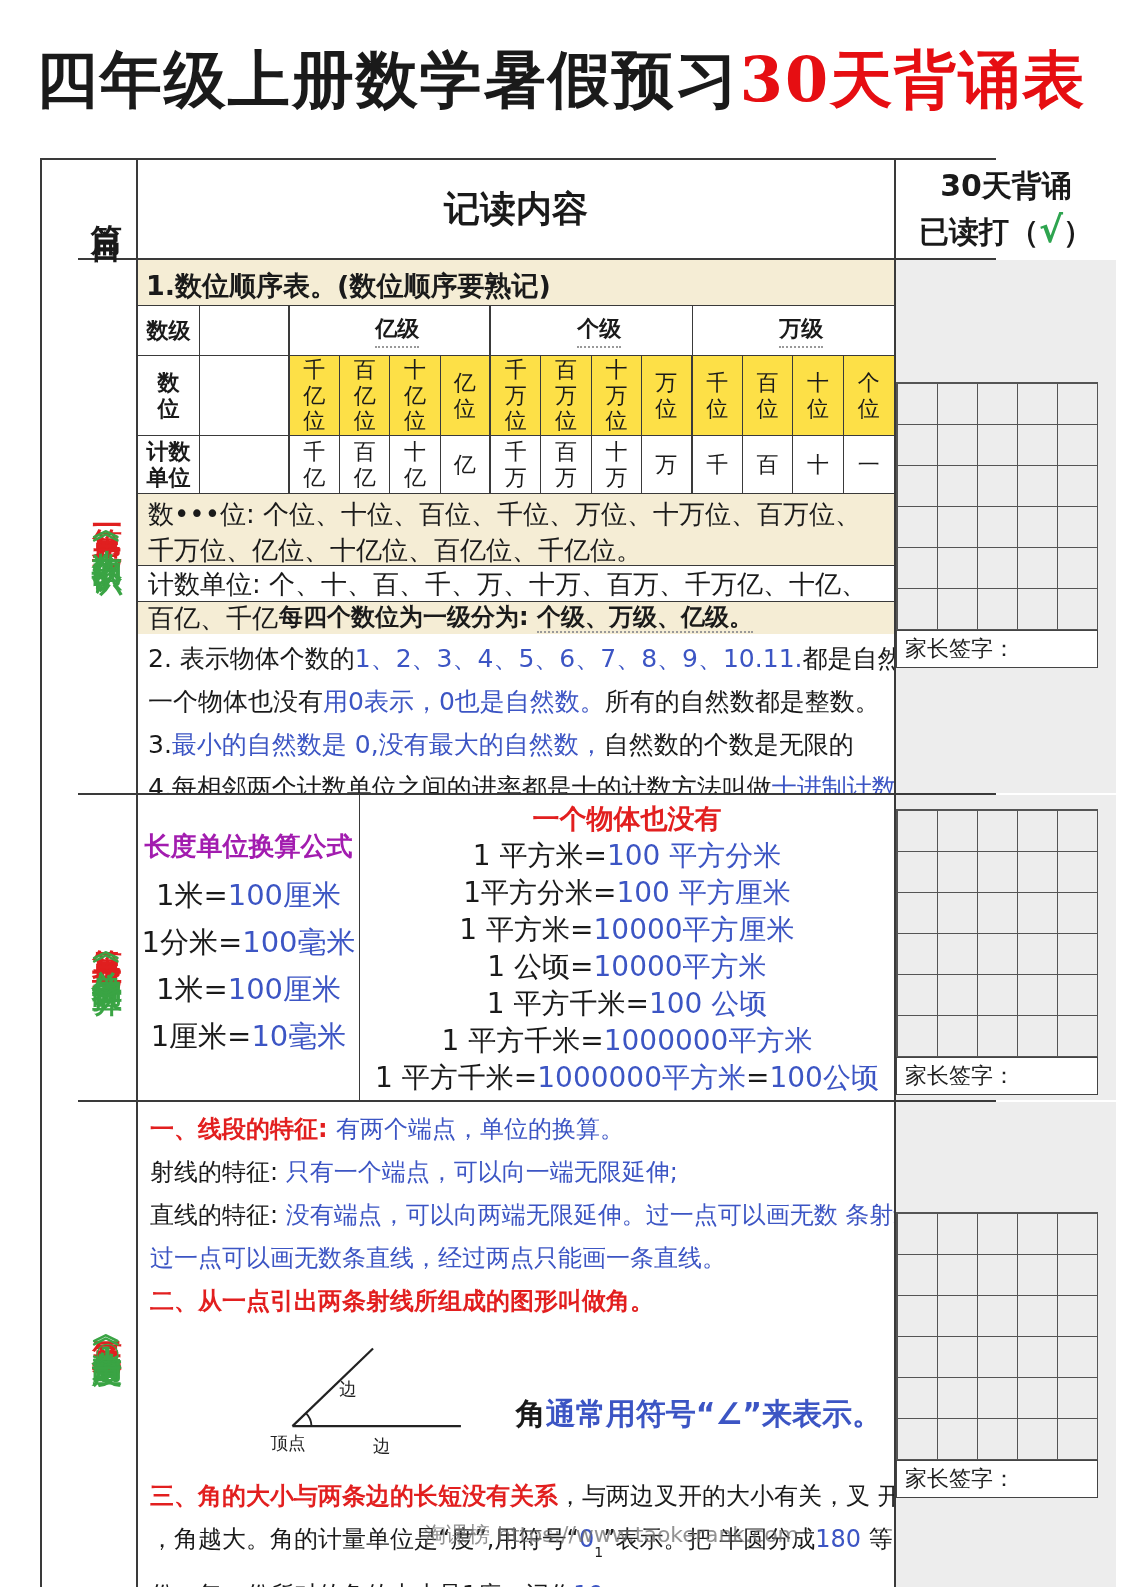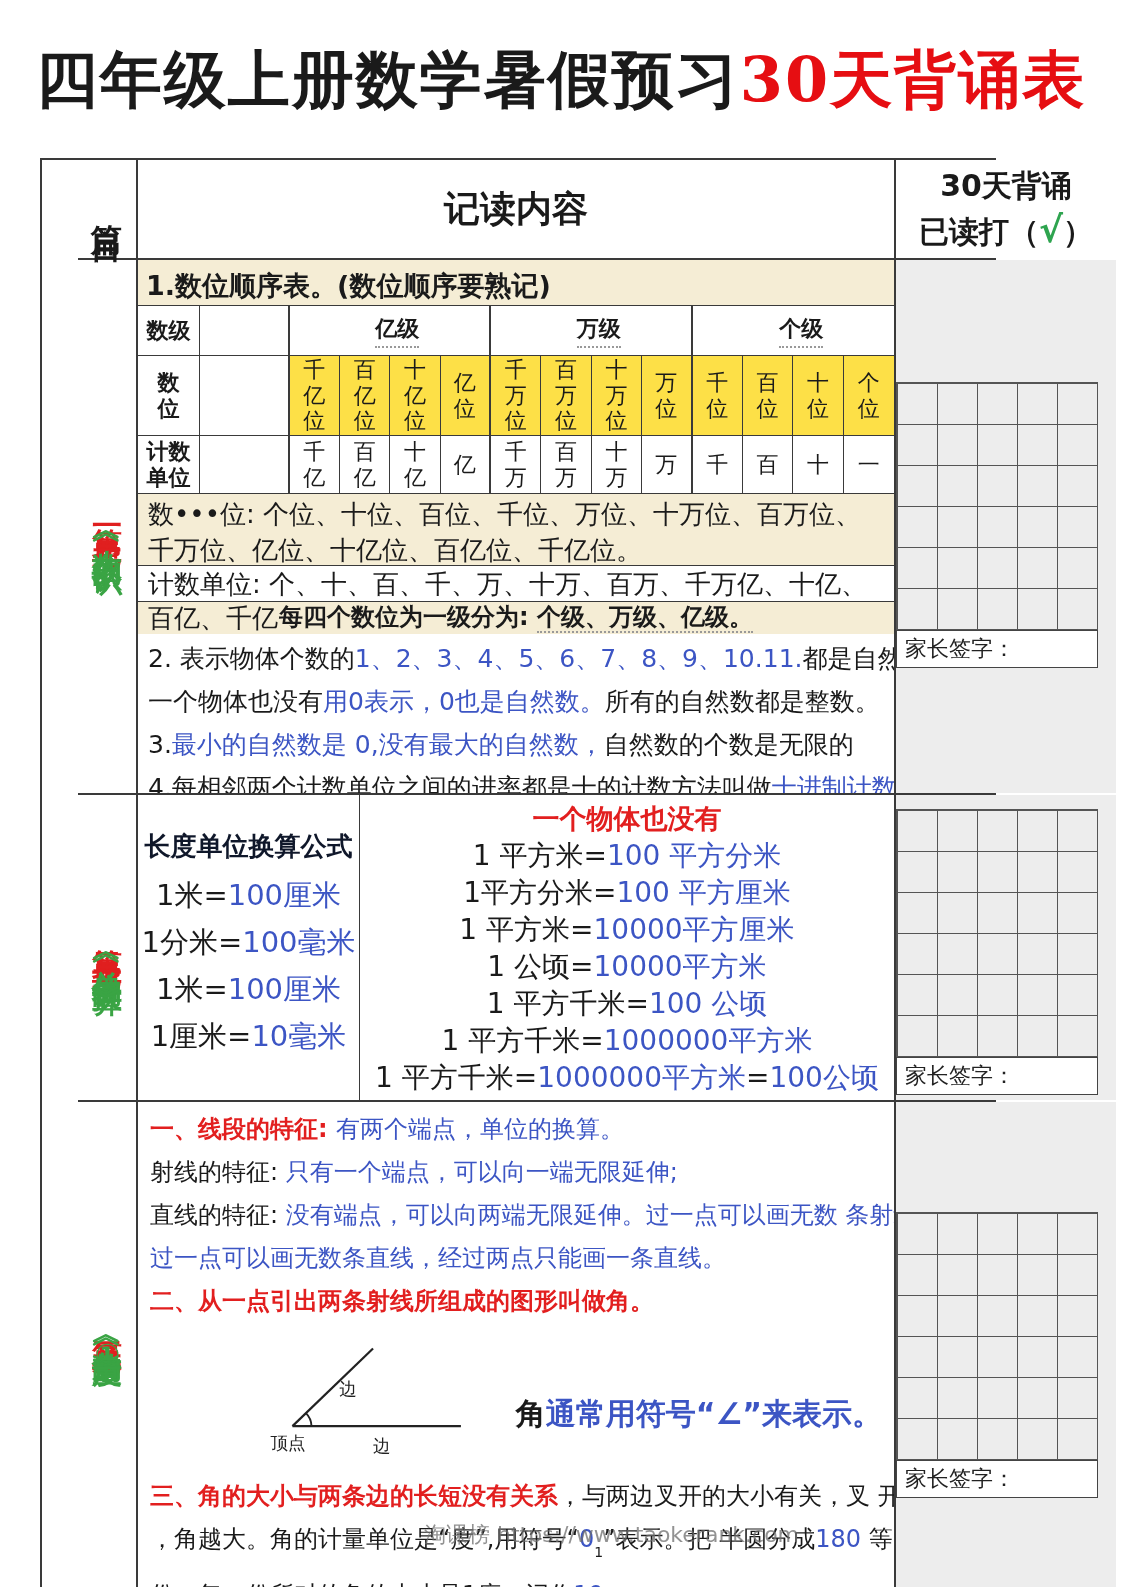--- a/index.html
+++ b/index.html
@@ -55,21 +55,21 @@
   .note1 { height:72px; font-size:26px; line-height:36px; padding:2px 10px; border-bottom:1.5px solid #3a3a3a; }
   .note2 { height:36px; font-size:26px; line-height:34px; padding:1px 10px; border-bottom:1.5px solid #3a3a3a; background:#fff; }
   .note3 { height:32px; font-size:24px; font-weight:bold; text-align:center; line-height:30px; }
   .note3 .hl { border-bottom:2px dotted #999; }
   .pts { padding:3px 10px 0 10px; font-size:25px; line-height:32px; }
   .blue { color:#3c55c4; }
   .red { color:#e21f1f; }
   
   .s2-flex { display:flex; height:100%; }
   .s2-left { width:222px; border-right:1.5px solid #3a3a3a; text-align:center; padding-top:34px; }
-  .s2-left .box-title { color:#0f172a; font-weight:bold; font-size:26px; margin-bottom:8px; }
+  .s2-left .box-title { color:#a21caf; font-weight:bold; font-size:26px; margin-bottom:8px; }
   .s2-left .f-line { font-size:29px; line-height:47px; }
   .s2-right { flex:1; text-align:center; padding-top:6px; }
   .s2-right .box-title { color:#e21f1f; font-weight:bold; font-size:27px; line-height:36px; }
   .s2-right .f-line { font-size:28px; line-height:37px; }
   
   .s3-body { padding:6px 12px 0 12px; font-size:24px; }
   .s3-line { line-height:43px; white-space:nowrap; }
   .diagram-row { display:flex; align-items:center; height:152px; }
   .diagram-row svg { margin-left:100px; }
   .angle-caption { font-size:30px; font-weight:bold; margin-left:24px; margin-top:30px; white-space:nowrap; }
@@ -110,25 +110,25 @@
       <div class="c2">
         <div class="s1-tbl-title cream">1.数位顺序表。(数位顺序要熟记)</div>
 
         <div class="dtable">
           <div class="drow r-head">
             <div class="dcell d-lab">数级</div>
             <div class="dcell d-blank thick"></div>
             <div class="dcell d-group thick">
                 <span>亿级</span>
               </div>
+            <div class="dcell d-group">
+                <span>个级</span>
+              </div>
             <div class="dcell d-group thick">
                 <span>万级</span>
-              </div>
-            <div class="dcell d-group">
-                <span>个级</span>
               </div>
           </div>
           <div class="drow r-digit">
             <div class="dcell d-lab">
                 <span class="vstack">数位</span>
               </div>
             <div class="dcell d-blank thick"></div>
             <div class="dcell d-col">
                 <span class="vstack">千亿位</span>
               </div>

